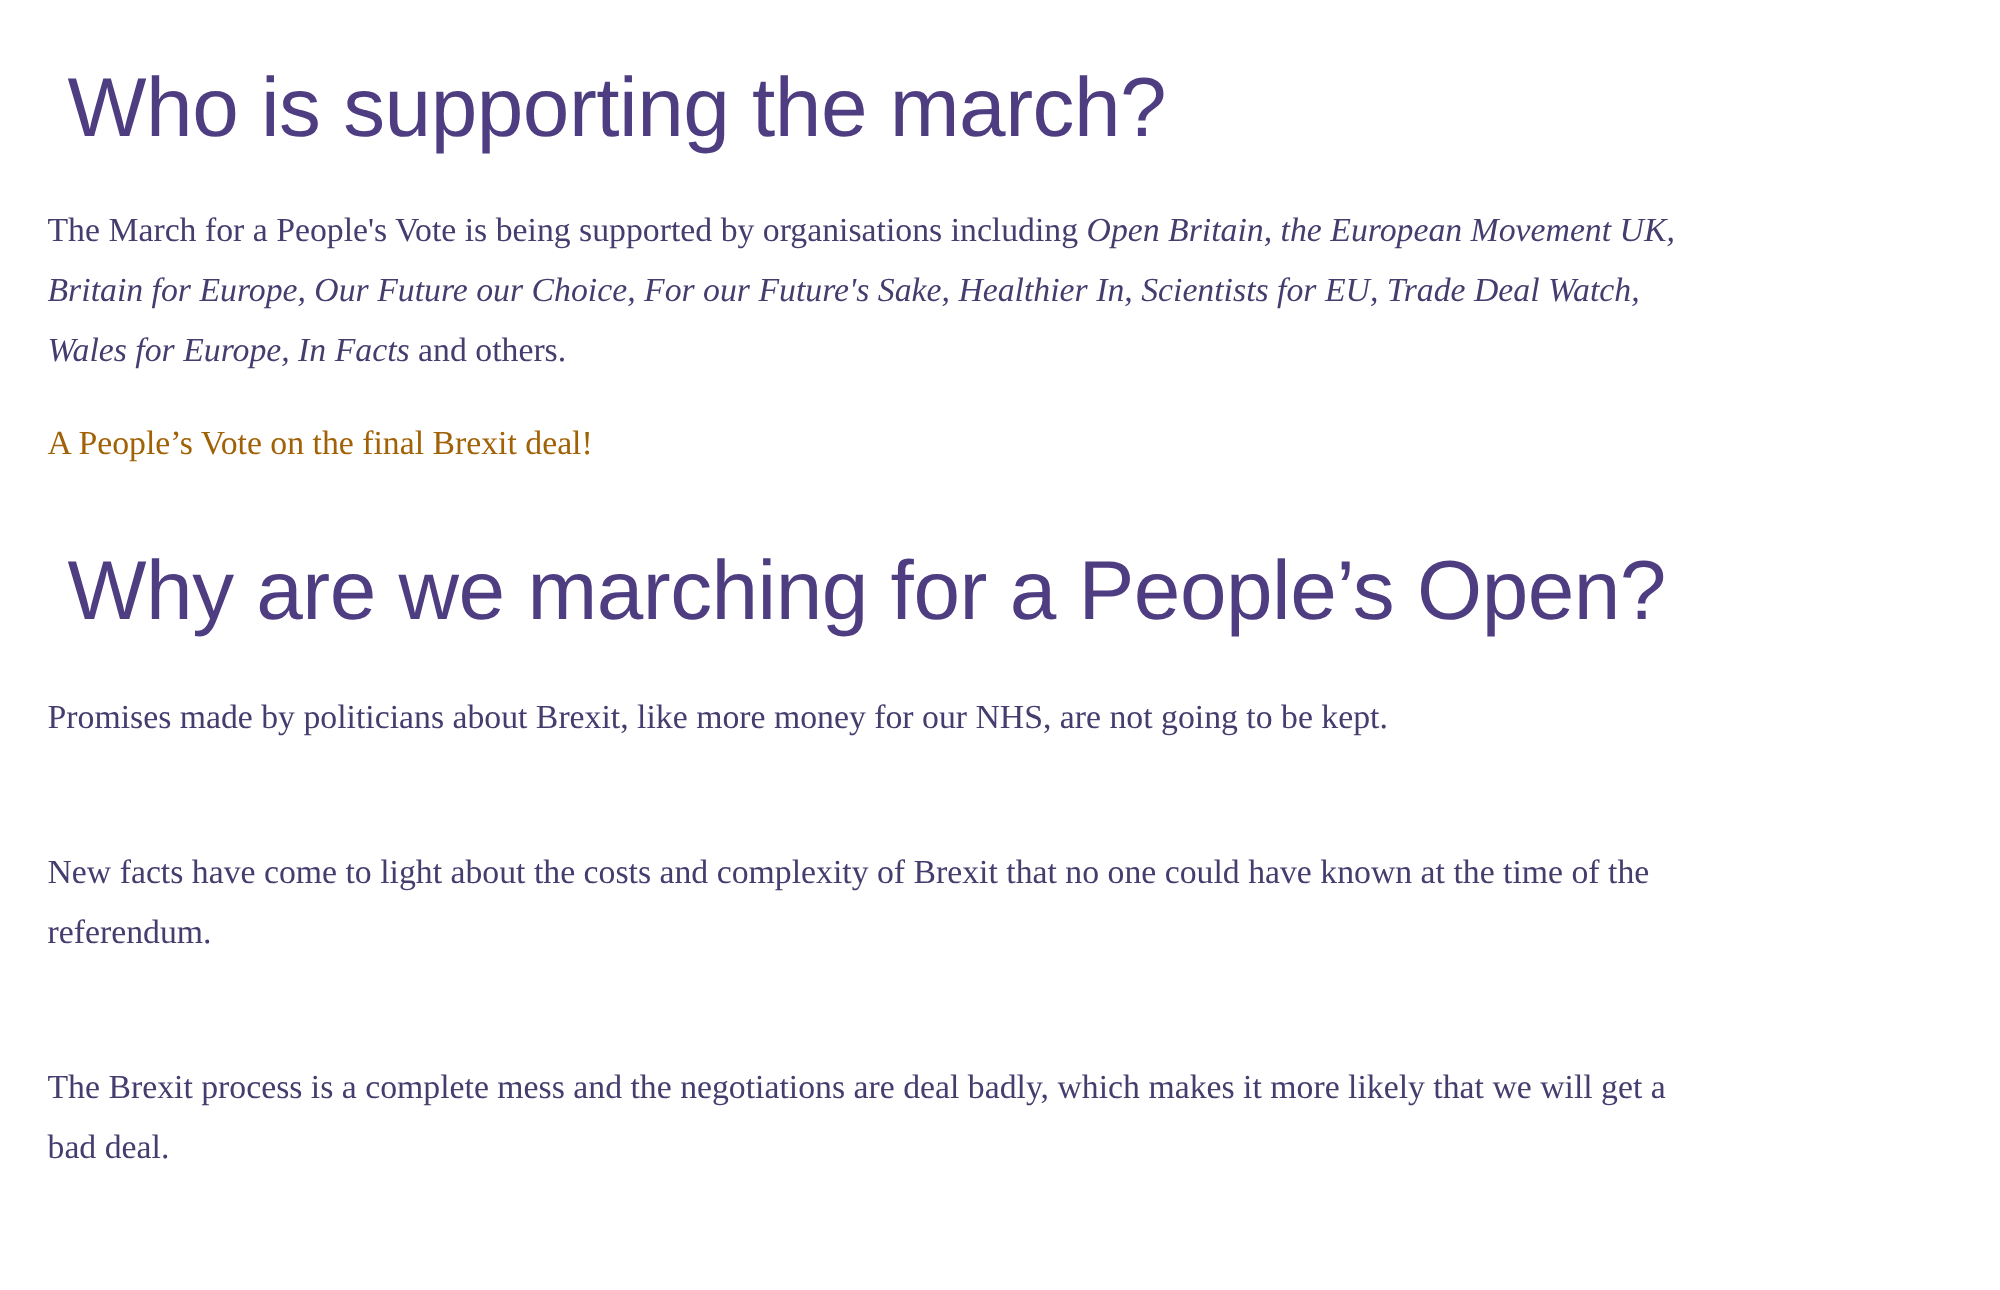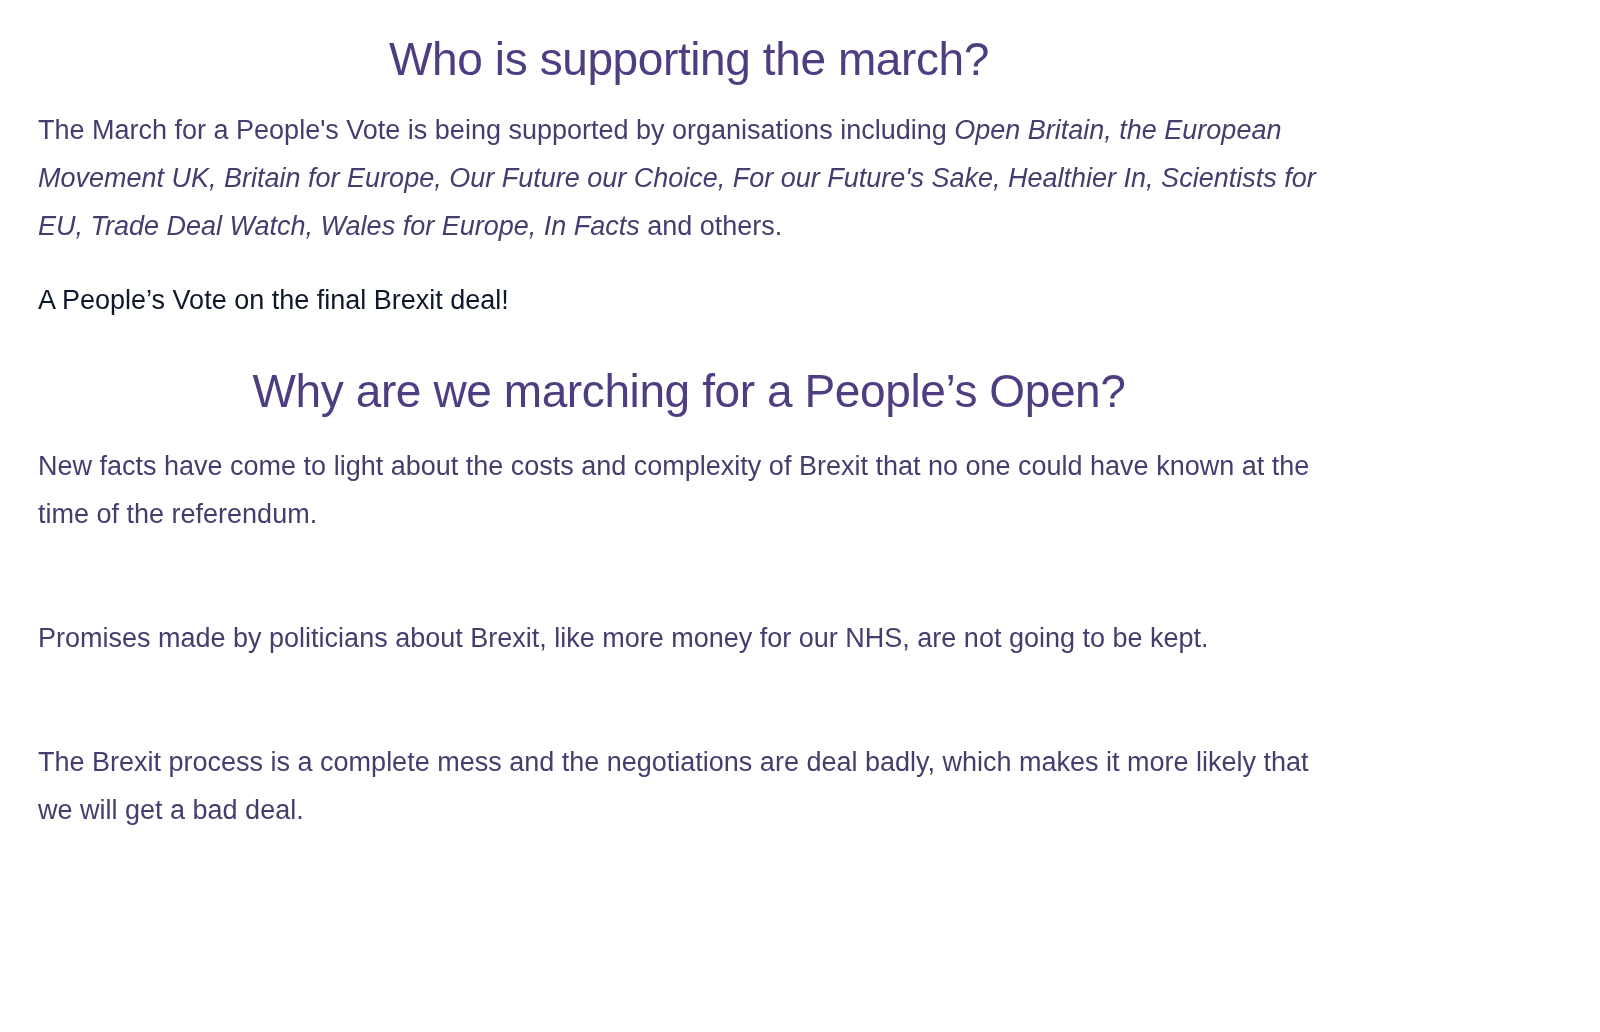--- a/index.html
+++ b/index.html
@@ -20,39 +20,38 @@
   .page {
     box-sizing: border-box;
     width: 1600px;
     min-height: 1032px;
     padding: 0 260px 0 38px;
     background: #ffffff;
   }
 
   
   .faq-heading {
-    margin: 0;
+    margin: 16px;
     font-family: "Liberation Sans", "DejaVu Sans", sans-serif;
     font-weight: 400;
-    font-size: 46px;
+    font-size: 67px;
     line-height: 1.04;
     letter-spacing: -0.4px;
     color: #4f3d82;
     white-space: nowrap;
-    text-align: center;
   }
 
   .block-1 .faq-heading { padding-top: 36px; }
   .block-2 .faq-heading { padding-top: 46px; }
   .block-3 .faq-heading { padding-top: 44px; }
 
   
   .faq-para {
     margin: 0;
-    font-family: Liberation Sans, sans-serif;
+    font-family: Liberation Serif, serif;
     font-weight: 400;
     font-size: 27px;
     line-height: 48px;
     color: #463c6e;
     max-width: 1305px;
   }
 
   .block-1 .faq-para { padding-top: 22px; }
   .block-2 .faq-para { padding-top: 26px; }
 
@@ -67,24 +66,24 @@
 <body>
 
 <main class="page">
 
   <section class="faq-block block-1">
     <h2 class="faq-heading" style="color: rgb(79, 61, 130);">Who is supporting the march?</h2>
     <p class="faq-para" style="color: rgb(70, 60, 110);"><span>The March for a People's Vote is being supported by organisations including </span><em>Open Britain, the European Movement UK, Britain for Europe, Our Future our Choice, For our Future's Sake, Healthier In, Scientists for EU, Trade Deal Watch, Wales for Europe, In Facts</em><span> and others.</span></p>
   </section>
 
   <section class="faq-block block-2">
-    <p class="faq-para" style="color: #0f172a;"><span>A People’s Vote on the final Brexit deal!</span></p>
+    <p class="faq-para" style="color: #a16207;"><span>A People’s Vote on the final Brexit deal!</span></p>
   </section>
 
   <section class="faq-block block-3">
     <h2 class="faq-heading" style="color: rgb(79, 61, 130);">Why are we marching for a People’s Open?</h2>
+    <p class="faq-para" style="color: rgb(70, 60, 110);"><span>Promises made by politicians about Brexit, like more money for our NHS, are not going to be kept.</span></p>
     <p class="faq-para" style="color: rgb(70, 60, 110);"><span>New facts have come to light about the costs and complexity of Brexit that no one could have known at the time of the referendum.</span></p>
-    <p class="faq-para" style="color: rgb(70, 60, 110);"><span>Promises made by politicians about Brexit, like more money for our NHS, are not going to be kept.</span></p>
     <p class="faq-para" style="color: rgb(70, 60, 110);"><span>The Brexit process is a complete mess and the negotiations are deal badly, which makes it more likely that we will get a bad deal.</span></p>
 
   </section>
 
 </main>
 
 </body></html>

